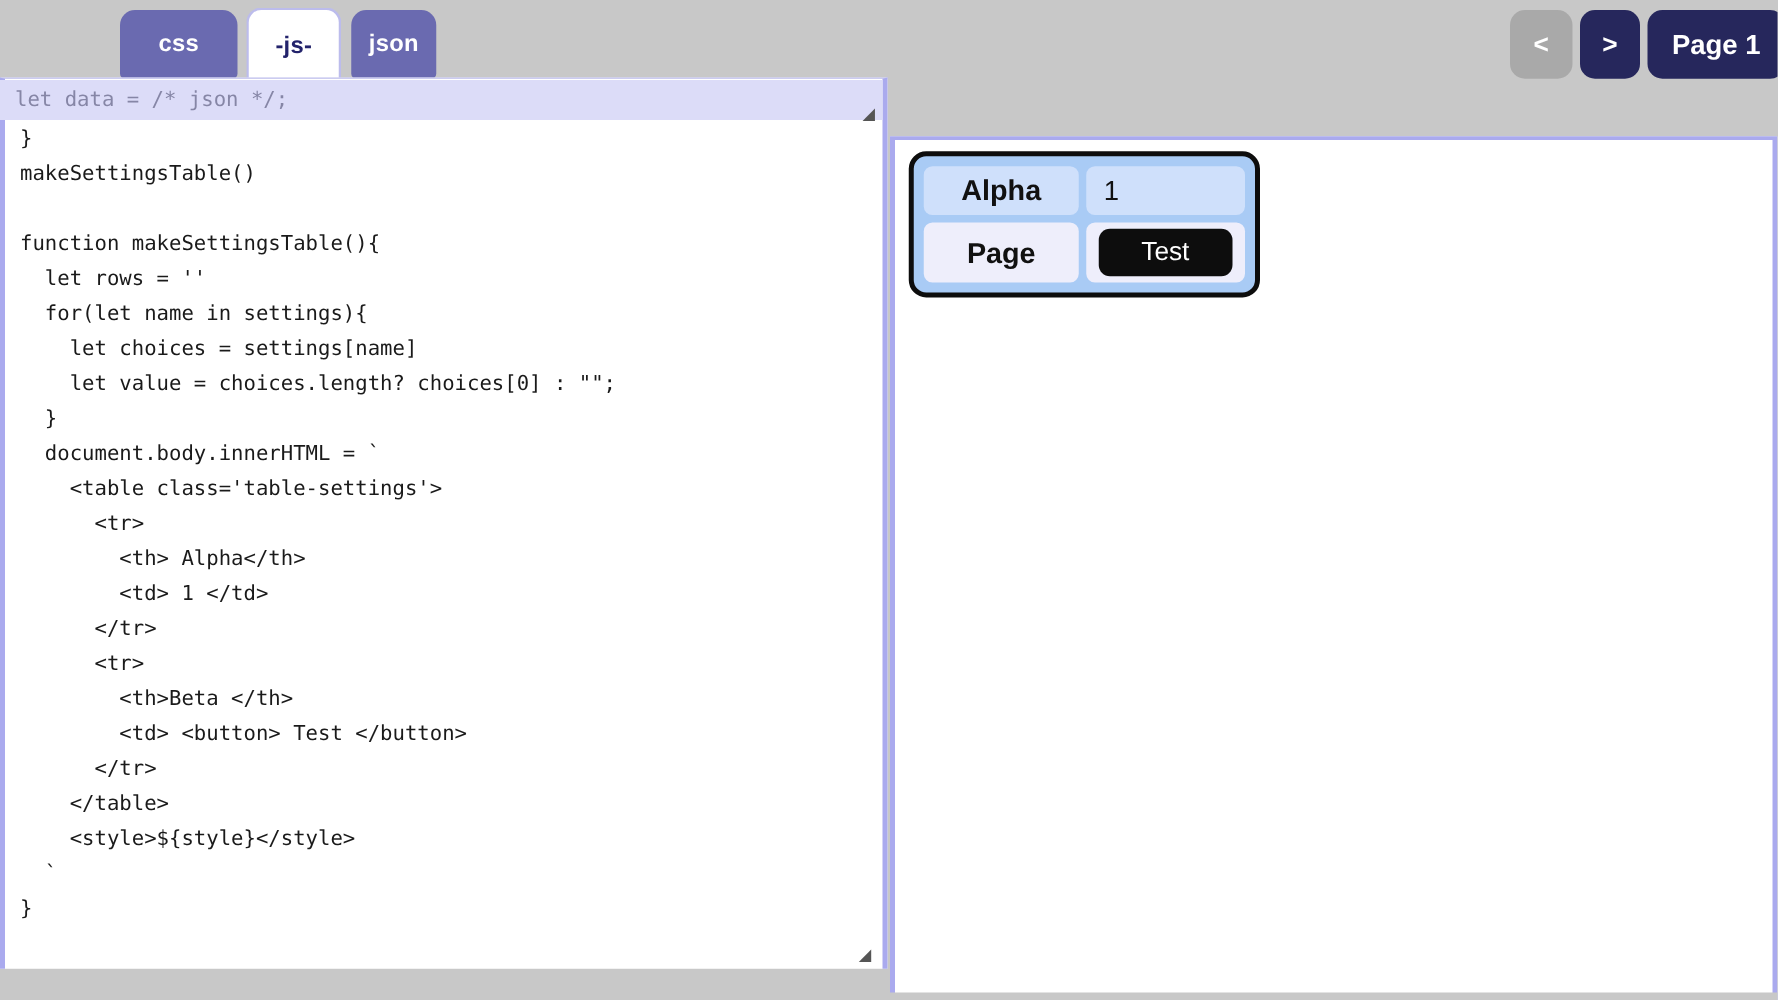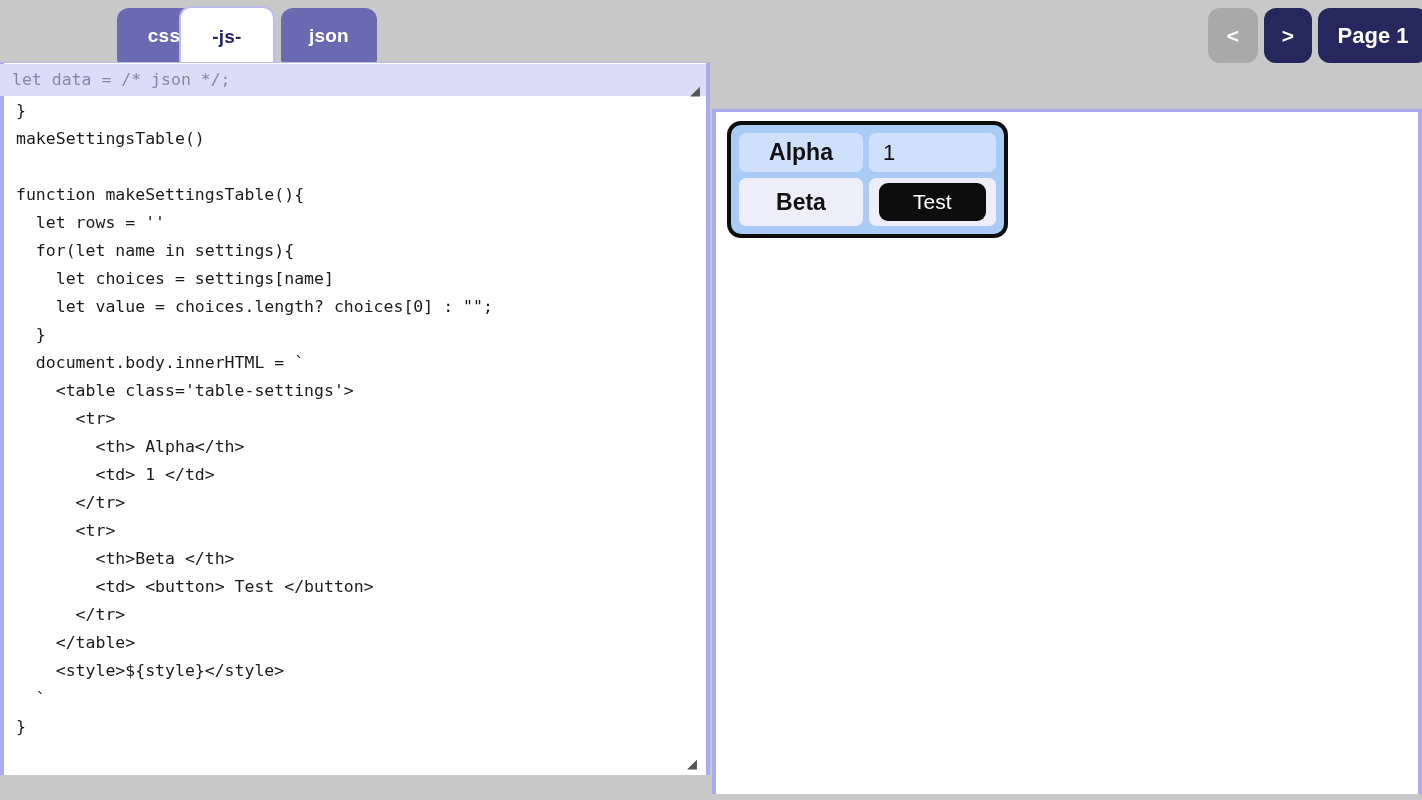--- a/index.html
+++ b/index.html
@@ -30,23 +30,23 @@
     letter-spacing:.2px;
   }
   .tab.active{
     background:#ffffff;
     color:#23236b;
     border:2px solid #bcbcec;
     border-bottom:none;
     top:6px;height:60px;
   }
   #tab-htmd{left:2px;width:93px;}
-  #tab-css{left:117px;width:94px;text-align:center;}
-  #tab-js{left:179px;width:96px;}
-  #tab-json{left:281px;width:96px;}
+  #tab-css{left:96px;width:94px;text-align:center;}
+  #tab-js{left:197px;width:76px;}
+  #tab-json{left:281px;width:68px;}
 
   .navbtn{
     position:absolute;top:8px;height:55px;
     border:none;border-radius:12px;
     color:#ffffff;
     font-family:"Liberation Sans", sans-serif;
     font-size:21px;font-weight:bold;
     display:flex;align-items:center;justify-content:center;
     cursor:pointer;
   }
@@ -220,21 +220,21 @@
 
 <div id="preview-pane">
 
   <table id="settings-table">
     <tbody>
       <tr class="row-alpha">
         <th>Alpha</th>
         <td>1</td>
       </tr>
       <tr class="row-beta">
-        <th>Beta</th>
+        <th>Page</th>
         <td class="cell-btn">
           <button class="test-button">Test</button>
         </td>
       </tr>
     </tbody>
   </table>
 </div>
 
 <div id="bottom-strip"></div>
 

